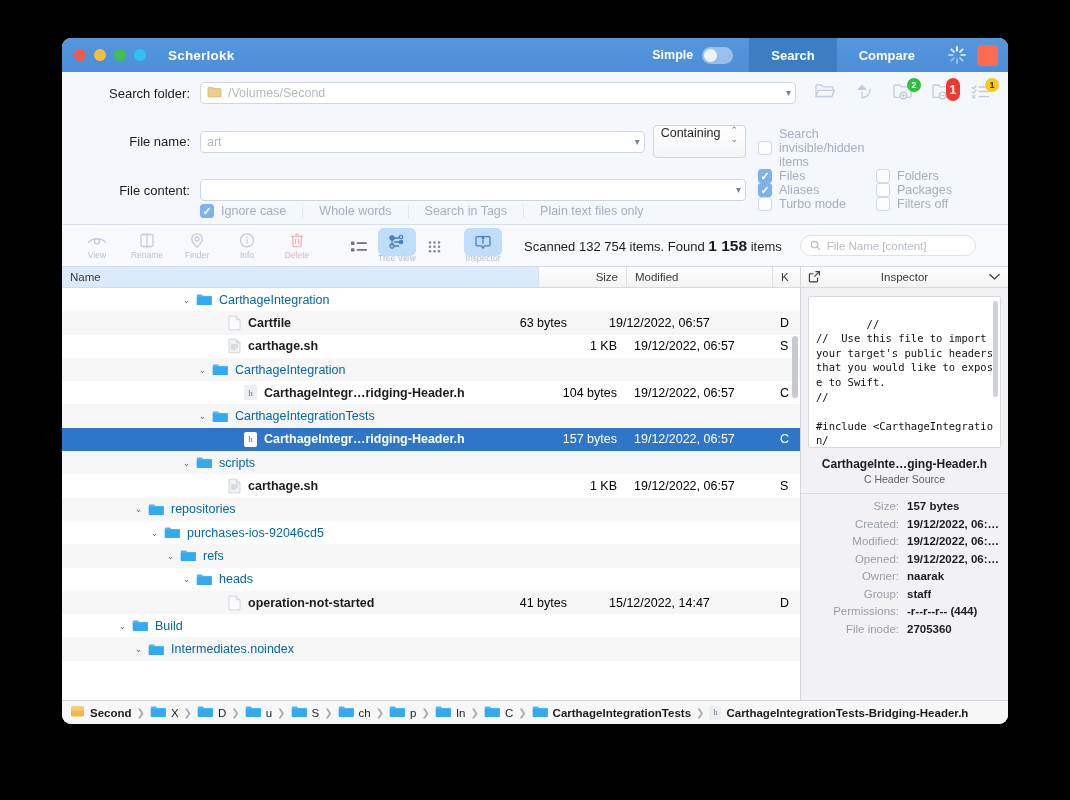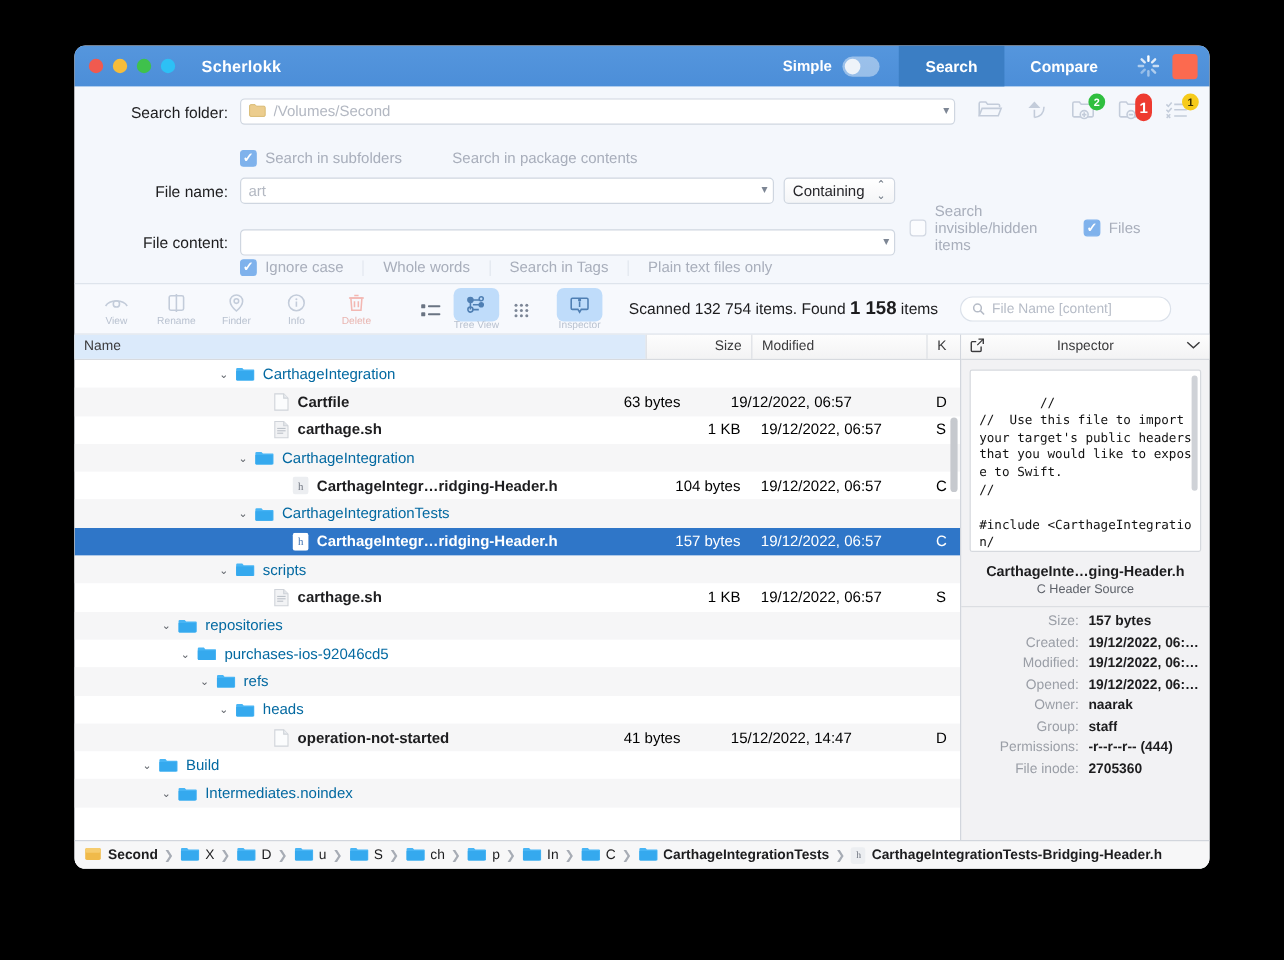--- a/index.html
+++ b/index.html
@@ -115,29 +115,29 @@
   }
   .box.on { background: #7fb2ec; border-color: #7fb2ec; }
   .box.on::after {
     content: "✓"; color: #fff; font-size: 11px; line-height: 1; font-weight: bold;
   }
 
   #mid-rows { display: flex; }
   #mid-left { flex: 1 1 auto; min-width: 0; }
   #mid-right {
     flex: none; width: 248px; padding-left: 12px;
-    display: flex; flex-direction: row; gap: 17px; padding-top: 2px;
+    display: flex; flex-direction: column; gap: 0; padding-top: 2px;
   }
   #mid-right .cbrow { display: flex; }
   #mid-right .cbrow .cb { width: 128px; }
 
   .popup {
-    height: 22px; background: linear-gradient(#ffffff,#f4f5f7);
+    height: 33px; background: linear-gradient(#ffffff,#f4f5f7);
     border: 1px solid #cfd6e0; border-radius: 4px;
-    display: flex; align-items: center; padding: 0 7px;
+    display: flex; align-items: flex-start; padding: 0 7px;
     font-size: 12.5px; color: #26262a; margin-left: 8px; flex: none;
   }
   .popup .ud { margin-left: 10px; font-size: 9px; color: #6f7884; line-height: 1.05; }
 
   .optrow { display: flex; align-items: center; gap: 0; margin-top: 3px; }
   .optrow .cb { margin-right: 0; }
   .opt-sep { width: 1px; height: 13px; background: #e2e7ee; margin: 0 16px; }
 
   
   #actionbar {
@@ -361,30 +361,20 @@
             <path d="M2 9.5l1.6 1.7L6.4 7.9"></path>
               <path d="M8.5 9.5H19"></path>
             <path d="M2.2 13.2l3 3M5.2 13.2l-3 3"></path>
               <path d="M8.5 14.6H19"></path>
           </svg>
           <span class="badge y">1</span>
         </span>
       </div>
     </div>
 
-    <div class="subrow">
-      <div style="width:124px"></div>
-      <div class="cb">
-        <span class="box on"></span>
-        <span>Search in subfolders</span>
-      </div>
-      <div class="cb" style="margin-left:42px">
-        <span>Search in package contents</span>
-      </div>
-    </div>
 
     <div id="mid-rows">
       <div id="mid-left">
 
         <div class="row">
           <div class="lbl w">File name:</div>
           <div class="field" style="flex:1 1 auto">
             <span class="val dim">art</span>
             <span class="chev">▾</span>
           </div>

